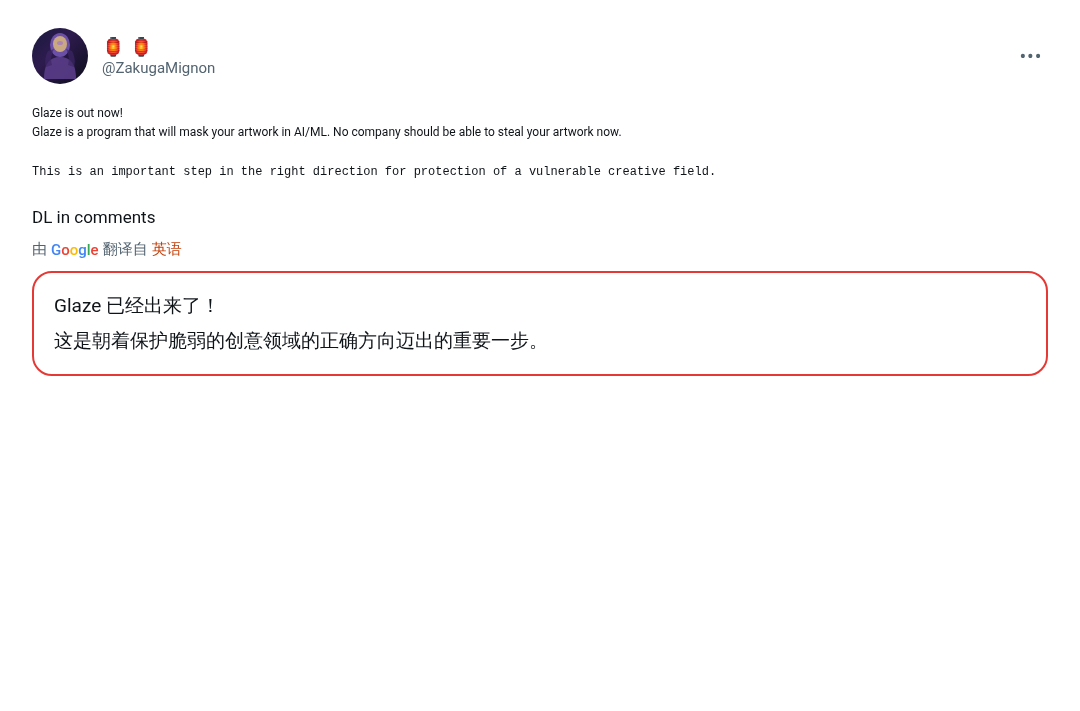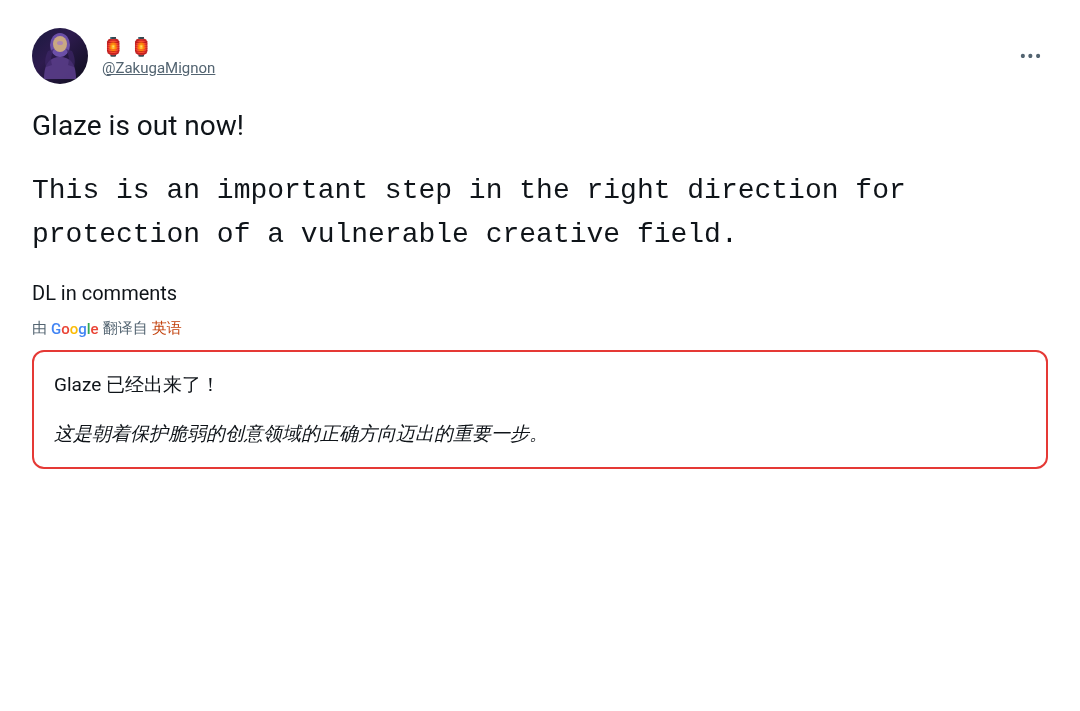--- a/index.html
+++ b/index.html
@@ -74,21 +74,20 @@
       gap: 6px;
     }
 
     .lantern-emoji {
       font-size: 18px;
     }
 
     .username {
       font-size: 15px;
       color: #536471;
-      text-decoration: underline;
     }
 
     .more-button {
       width: 34px;
       height: 34px;
       border-radius: 50%;
       display: flex;
       align-items: center;
       justify-content: center;
       cursor: pointer;
@@ -96,36 +95,36 @@
       font-size: 20px;
       letter-spacing: 1px;
     }
 
     .tweet-body {
       margin-left: 0;
       padding-left: 0;
     }
 
     .tweet-text-main {
-      font-size: 28px;
+      font-size: 12px;
       line-height: 1.55;
       color: #0f1419;
       margin-bottom: 22px;
     }
 
     .tweet-text-main p {
       margin-bottom: 0;
     }
 
     .tweet-text-block {
       margin-bottom: 22px;
     }
 
     .dl-line {
-      font-size: 20px;
+      font-size: 17px;
       line-height: 1.55;
       color: #0f1419;
       margin-bottom: 10px;
     }
 
     .translation-bar {
       display: flex;
       align-items: center;
       gap: 4px;
       font-size: 15px;
@@ -147,38 +146,37 @@
     .google-l { color: #34a853; }
     .google-e { color: #ea4335; }
 
     .translation-link {
       color: #c2410c;
       text-decoration: none;
     }
 
     .translation-box {
       border: 2px solid #e53935;
-      border-radius: 12px;
+      border-radius: 20px;
       padding: 18px 20px;
       margin-top: 4px;
     }
 
     .translation-text {
       font-size: 19px;
       line-height: 1.6;
       color: #0f1419;
     }
 
     .translation-text p {
       margin-bottom: 0;
     }
 
     .translation-text .para-gap {
-      margin-top: 18px;
-      font-style: italic;
+      margin-top: 4px;
     }
   </style>
 </head>
 <body>
 
 <div class="tweet-container">
 
   <div class="tweet-header">
     <div class="tweet-header-left">
       <div class="avatar">
@@ -205,20 +203,21 @@
         <div class="username">@ZakugaMignon</div>
       </div>
     </div>
     <div class="more-button">•••</div>
   </div>
 
   <div class="tweet-body">
 
     <div class="tweet-text-main">
       <p>Glaze is out now!</p>
+      <p>Glaze is a program that will mask your artwork in AI/ML. No company should be able to steal your artwork now.</p>
     </div>
 
     <div class="tweet-text-block">
       <p class="tweet-text-main" style="margin-bottom:0;font-family:Liberation Mono, monospace;">This is an important step in the right direction for protection of a vulnerable creative field.</p>
     </div>
 
     <div class="dl-line">DL in comments</div>
 
     <div class="translation-bar">
       <span>由</span>

